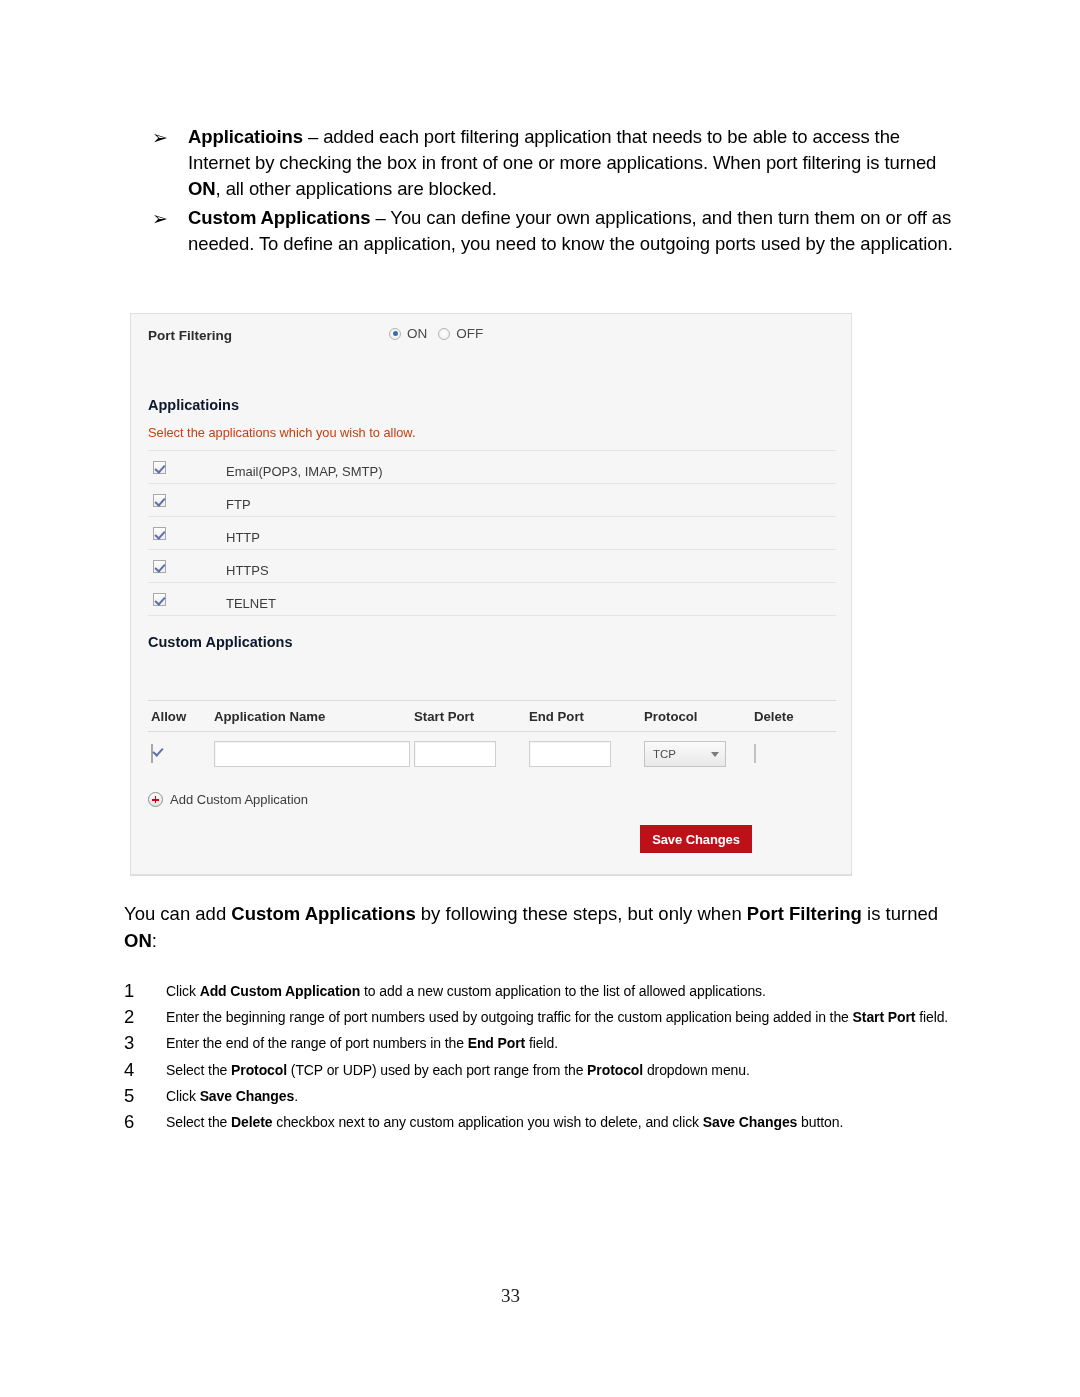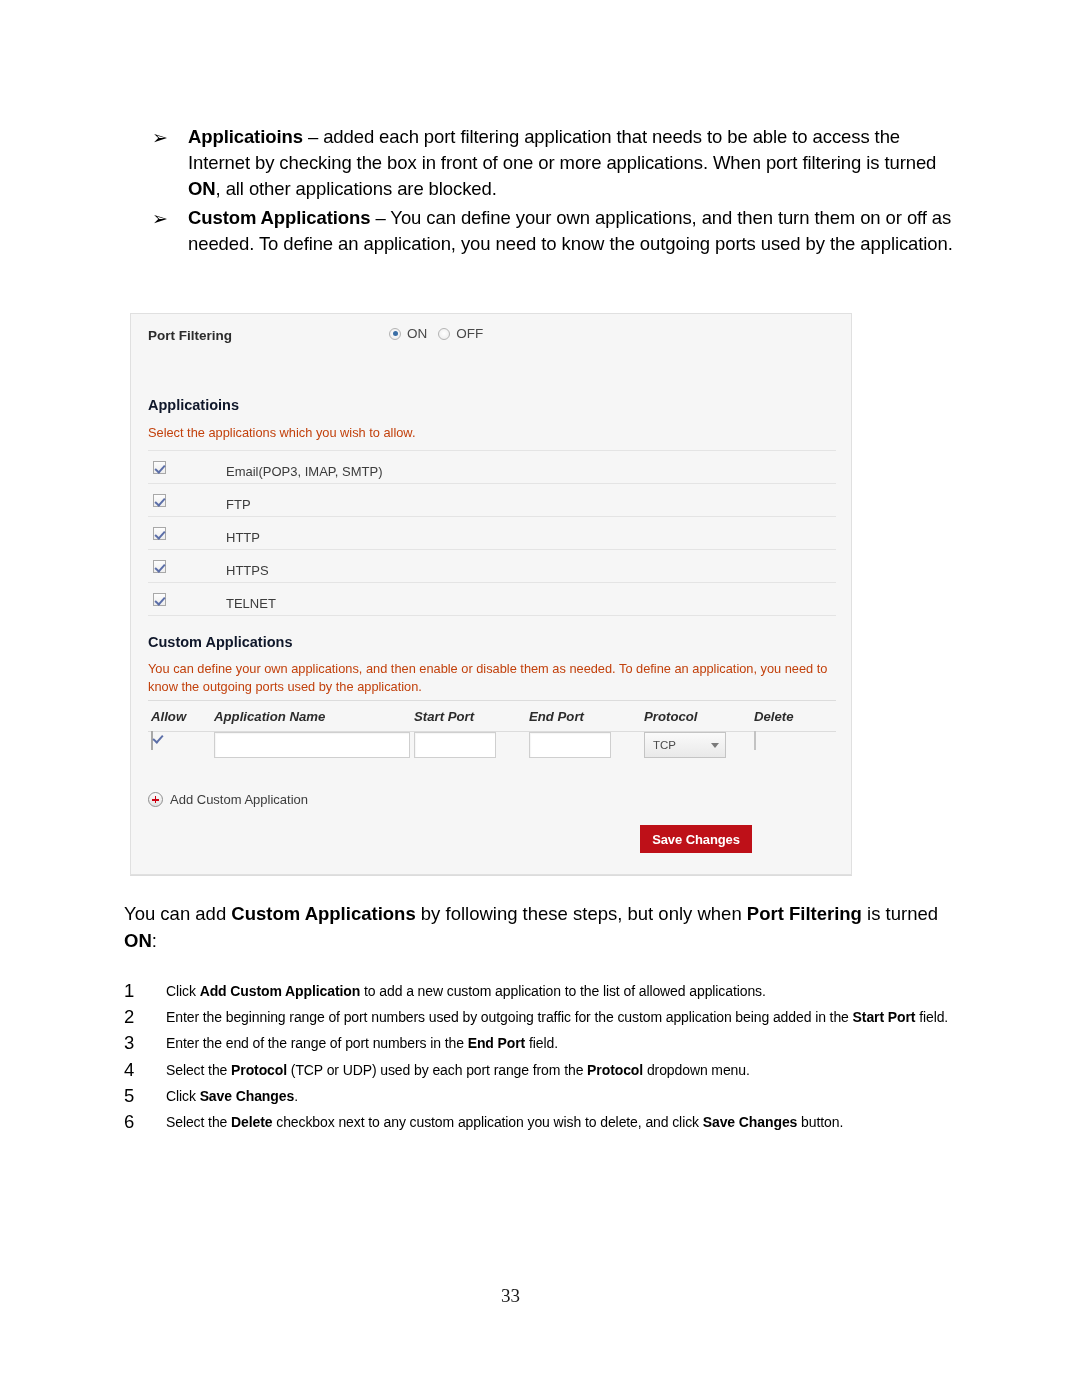--- a/index.html
+++ b/index.html
@@ -182,25 +182,24 @@
   }
   .ca-head {
     display: flex;
     align-items: center;
     height: 30px;
     border-top: 1px solid #dcdcdc;
     border-bottom: 1px solid #dcdcdc;
     font-size: 13.2px;
     font-weight: bold;
     color: #2c2c2c;
-    font-style: italic;
   }
   .ca-body {
     display: flex;
-    align-items: flex-start;
+    align-items: center;
     height: 44px;
   }
   .col-allow   { width: 66px;  flex: 0 0 66px;  padding-left: 3px; box-sizing: border-box; }
   .col-name    { width: 200px; flex: 0 0 200px; }
   .col-start   { width: 115px; flex: 0 0 115px; }
   .col-end     { width: 115px; flex: 0 0 115px; }
   .col-proto   { width: 110px; flex: 0 0 110px; }
   .col-delete  { width: 82px;  flex: 0 0 82px;  }
 
   .txt-input {
@@ -384,21 +383,20 @@
     </div>
     <div class="app-row">
       <div class="app-cb-cell">
         <span class="cbx checked"></span>
       </div>
       <div class="app-name">TELNET</div>
     </div>
   </div>
 
   <div class="section-head" style="top:320px;">Custom Applications</div>
-  <div class="section-sub" style="top:346px; width:688px;">You can define your own applications, and then enable or disable them as needed. To define an application, you need to know the outgoing ports used by the application.</div>
 
   <div class="ca-table">
     <div class="ca-head">
       <div class="col-allow">Allow</div>
       <div class="col-name">Application Name</div>
       <div class="col-start">Start Port</div>
       <div class="col-end">End Port</div>
       <div class="col-proto">Protocol</div>
       <div class="col-delete">Delete</div>
     </div>

